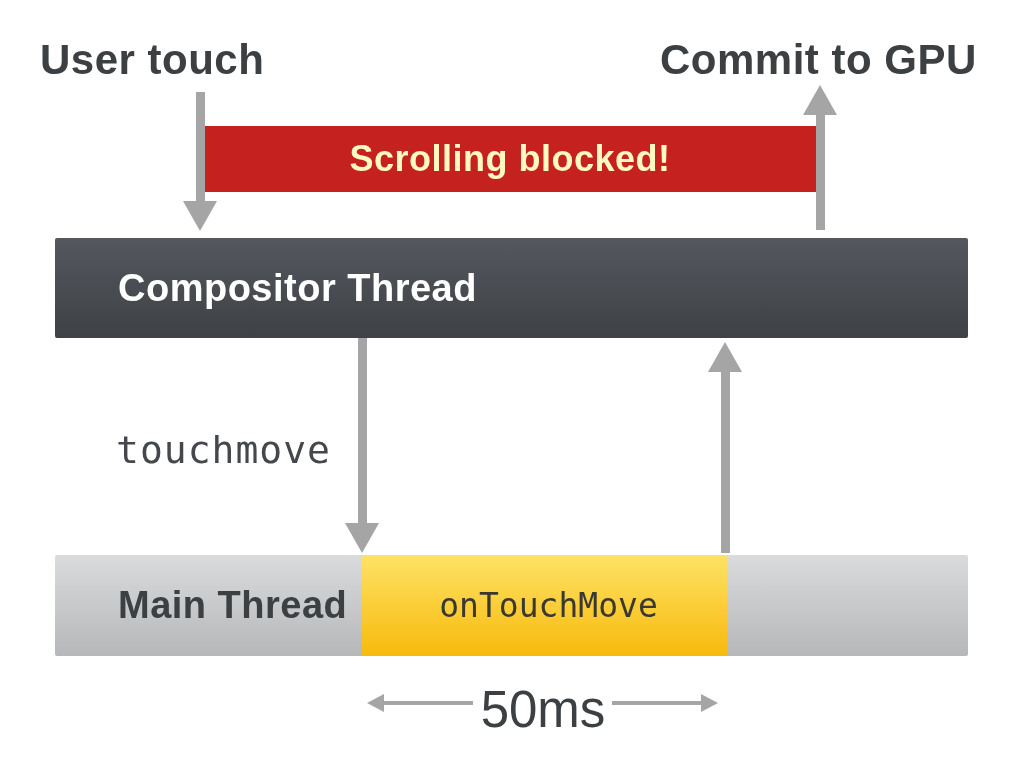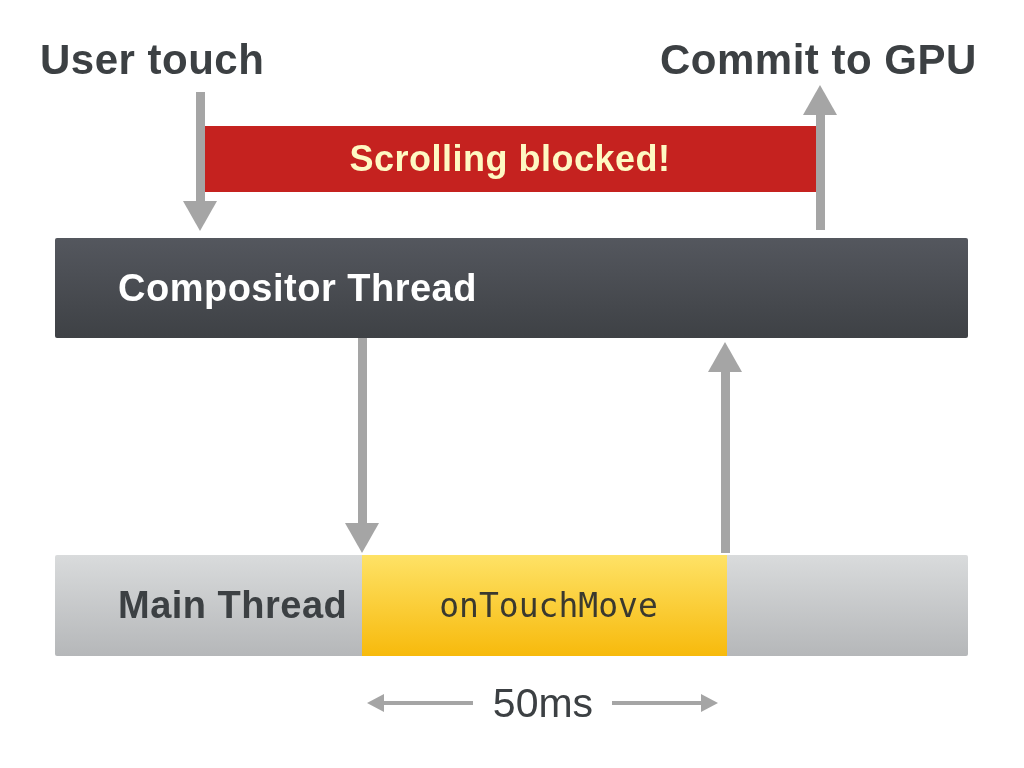--- a/index.html
+++ b/index.html
@@ -136,21 +136,21 @@
     color: #44484c;
     letter-spacing: 1px;
   }
 
   .duration-label {
     position: absolute;
     left: 463px;
     top: 680px;
     width: 160px;
     text-align: center;
-    font-size: 41px;
+    font-size: 51px;
     color: var(--text-dark);
   }
 
   
   .h-arrow {
     position: absolute;
     top: 694px;
     height: 18px;
     display: flex;
     align-items: center;
@@ -190,20 +190,21 @@
 
   <div class="v-arrow arrow-commit">
     <div class="head-up"></div>
     <div class="shaft"></div>
   </div>
 
   <div class="bar bar-compositor">
     <div class="bar-label">Compositor Thread</div>
   </div>
 
+  <div class="event-label">touchmove</div>
 
   <div class="v-arrow arrow-touchmove">
     <div class="shaft"></div>
     <div class="head-down"></div>
   </div>
 
   <div class="v-arrow arrow-reply">
     <div class="head-up"></div>
     <div class="shaft"></div>
   </div>

